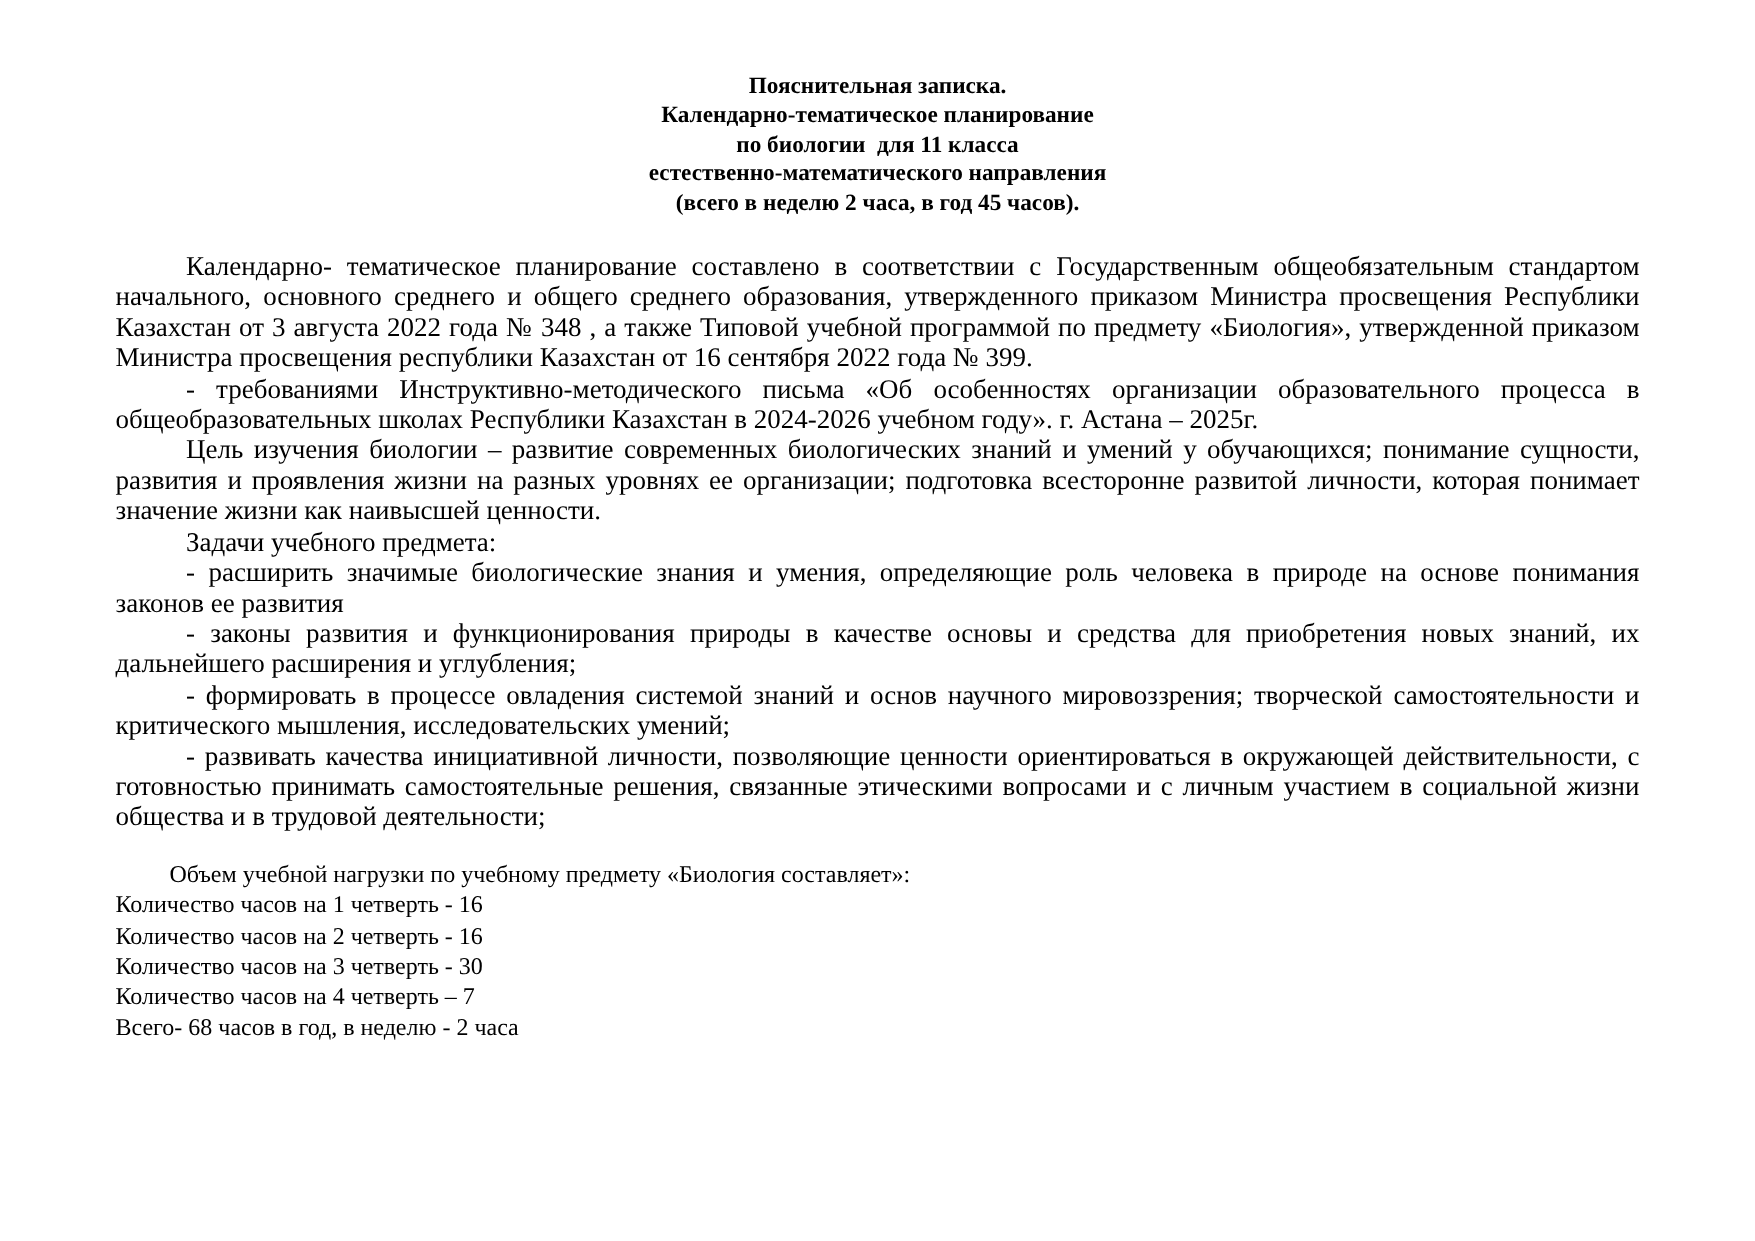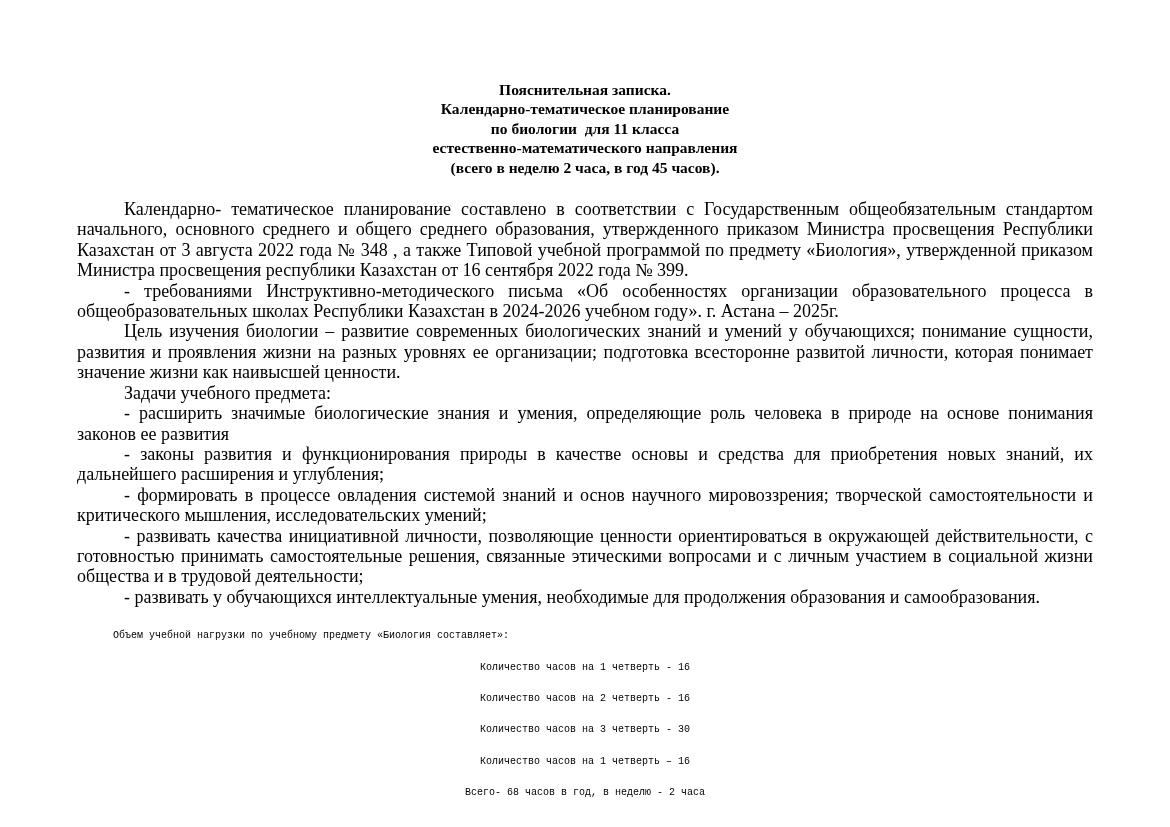--- a/index.html
+++ b/index.html
@@ -26,21 +26,21 @@
 
   .content {
     position: absolute;
     left: 77px;
     top: 0;
     width: 1016px;
   }
 
   
   .title-block {
-    margin-top: 80px;
+    margin-top: 48px;
     text-align: center;
     font-weight: bold;
     font-size: 15.5px;
     line-height: 19.4px;
   }
   .title-line {
     display: block;
     white-space: pre;
   }
 
@@ -63,32 +63,31 @@
     text-indent: 47px;
   }
 
   b, .b {
     font-weight: normal;
   }
 
   
   .hours-block {
     margin-top: 19px;
-    font-size: 10px;
+    font-size: 16px;
     line-height: 20.4px;
-    font-family: Liberation Mono, monospace;
   }
   .hours-intro {
     margin: 0;
     text-indent: 36px;
     text-align: left;
   }
   .hours-line {
-    margin: 11px;
-    text-align: center;
+    margin: 0;
+    text-align: left;
     text-indent: 0;
   }
 </style>
 </head>
 <body>
 
 <div class="page">
   <div class="content">
 
     <div class="title-block">
@@ -110,27 +109,26 @@
       <p class="para"><b>Задачи учебного предмета</b><span>:</span></p>
 
       <p class="para indent-bullet">- расширить значимые биологические знания и умения, определяющие роль человека в природе на основе понимания законов ее развития</p>
 
       <p class="para indent-bullet">-  законы развития и функционирования природы в качестве основы и средства для приобретения новых знаний, их дальнейшего расширения и углубления;</p>
 
       <p class="para indent-bullet">- формировать в процессе овладения системой знаний и основ научного мировоззрения; творческой самостоятельности и критического мышления, исследовательских умений;</p>
 
       <p class="para indent-bullet">- развивать качества инициативной личности, позволяющие ценности ориентироваться в окружающей действительности, с готовностью принимать самостоятельные решения, связанные этическими вопросами и с личным участием в социальной жизни общества и в трудовой деятельности;</p>
 
-      <p class="para indent-bullet">- развивать у обучающихся интеллектуальные умения, необходимые для продолжения образования и самообразования.</p>
 
     </div>
 
     <div class="hours-block">
       <p class="hours-intro">Объем учебной нагрузки по учебному предмету «Биология составляет»:</p>
       <p class="hours-line">Количество часов на 1 четверть - 16</p>
       <p class="hours-line">Количество часов на 2 четверть - 16</p>
       <p class="hours-line">Количество часов на 3 четверть - 30</p>
-      <p class="hours-line">Количество часов на 1 четверть – 16</p>
+      <p class="hours-line">Количество часов на 4 четверть – 7</p>
       <p class="hours-line">Всего- 68 часов в год, в неделю - 2 часа</p>
     </div>
 
   </div>
 </div>
 
 </body></html>

